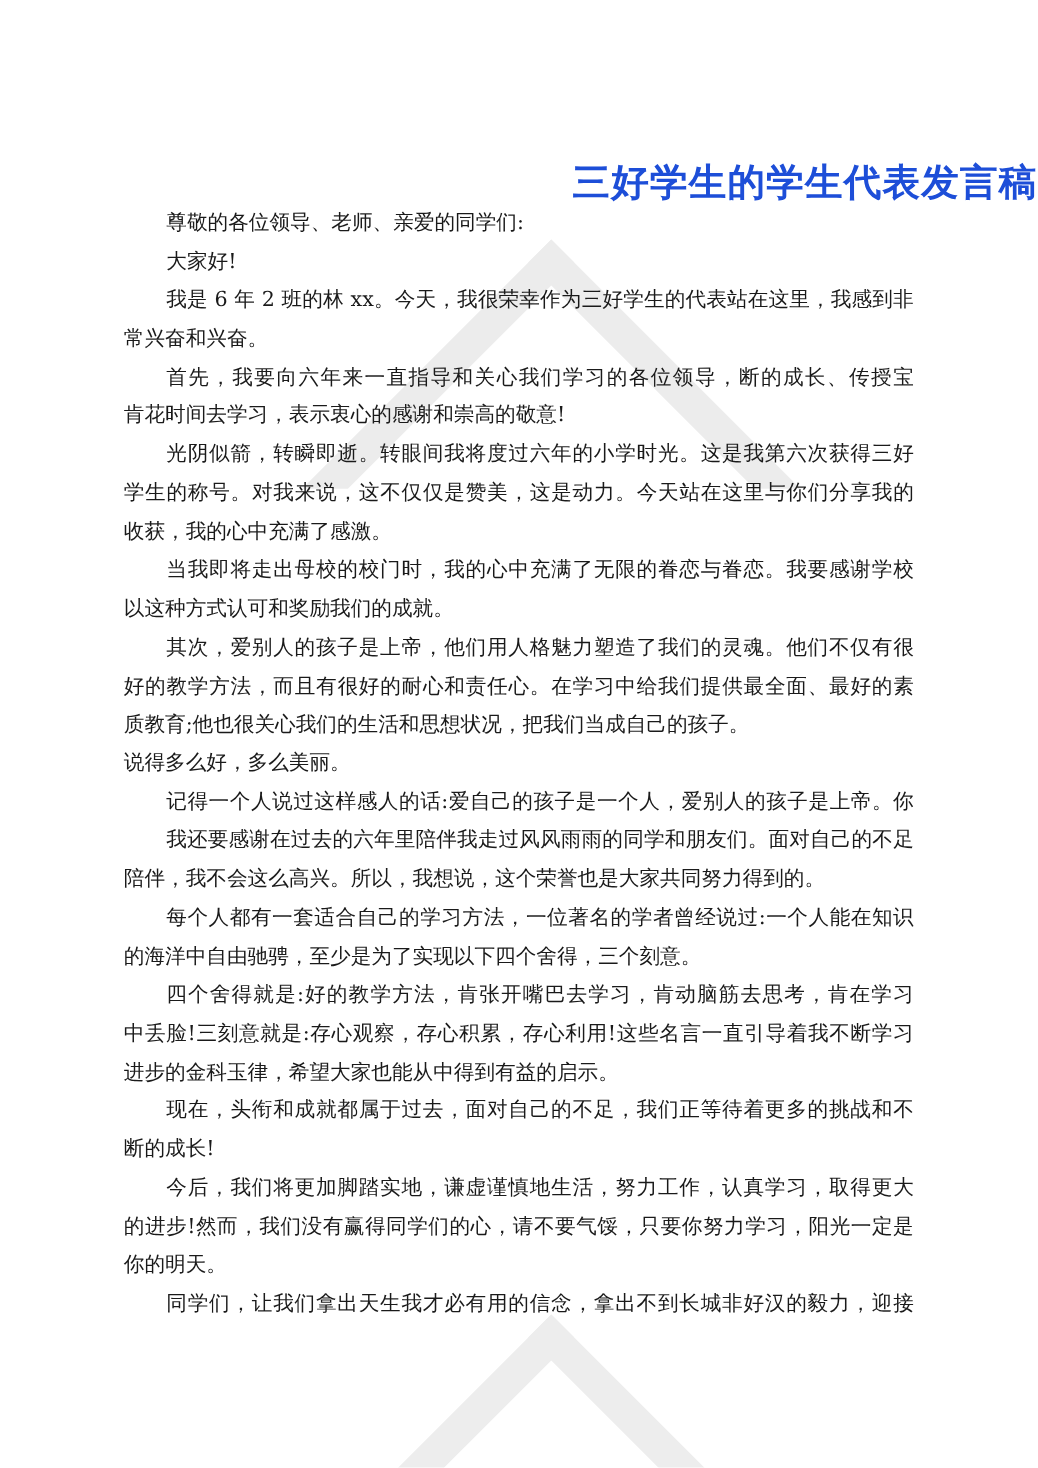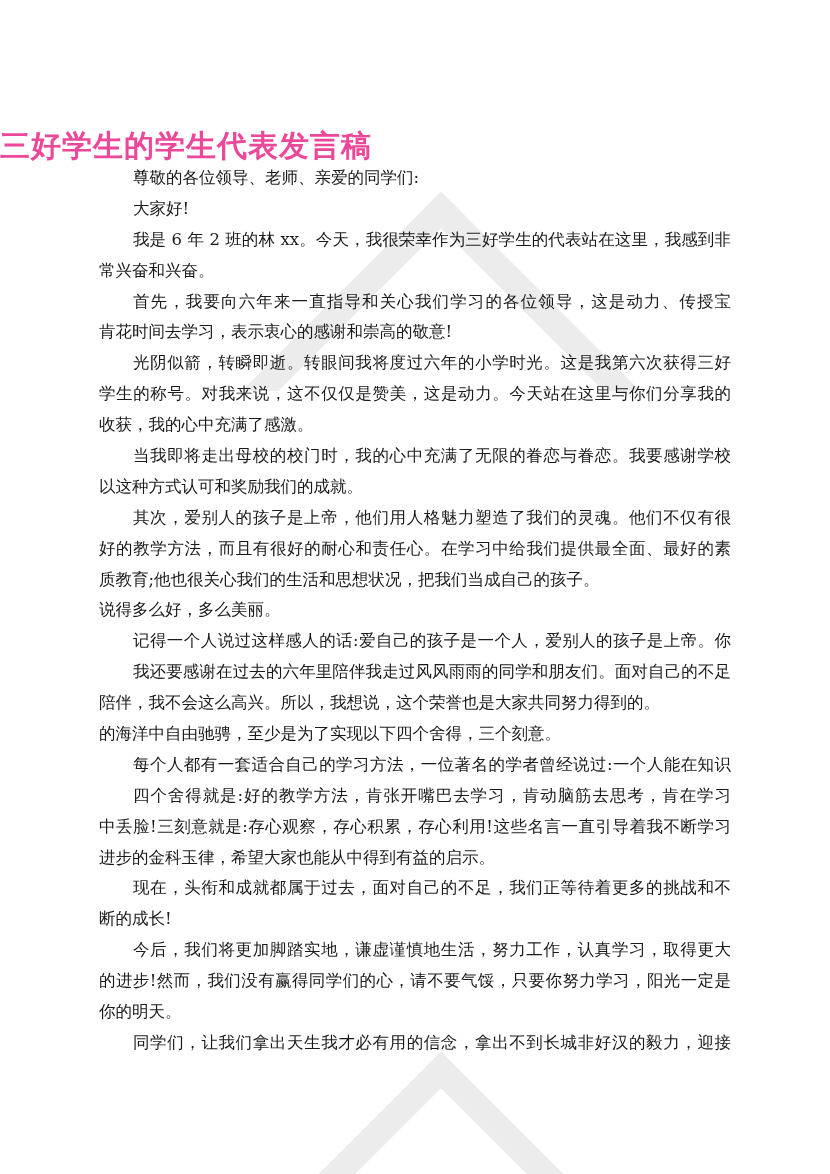--- a/index.html
+++ b/index.html
@@ -6,22 +6,22 @@
   body {
     width: 830px; height: 1174px; background: #ffffff; position: relative; overflow: hidden;
     font-family: "DejaVu Serif", "Liberation Serif", serif; color: #1a1a1a;
   }
   .watermark {
     position: absolute; pointer-events: none; opacity: 0.07;
   }
   .wm-top { left: 300px; top: 250px; width: 230px; height: 230px; transform: rotate(45deg); border: 26px solid #000; border-right-color: transparent; border-bottom-color: transparent; }
   .wm-bottom { left: 300px; top: 1110px; width: 230px; height: 230px; transform: rotate(45deg); border: 26px solid #000; border-right-color: transparent; border-bottom-color: transparent; }
   .page-title {
-    position: absolute; top: 106px; left: 0; width: 830px; text-align: left;
-    font-size: 30px; font-weight: bold; letter-spacing: 1px; color: #ec4899;
+    position: absolute; top: 106px; left: 0; width: 830px; text-align: right;
+    font-size: 30px; font-weight: bold; letter-spacing: 1px; color: #1d4ed8;
     font-family: "DejaVu Serif", "Liberation Serif", serif;
   }
   .body-text {
     position: absolute; top: 163px; left: 99px; width: 632px;
     font-size: 16.5px; line-height: 30.9px;
   }
   .line { white-space: nowrap; height: 30.9px; text-align: justify; text-align-last: justify; }
   .line.indent { padding-left: 34px; }
   .line.last { text-align-last: left; }
 </style>
@@ -38,21 +38,21 @@
     <div class="line indent last">尊敬的各位领导、老师、亲爱的同学们:</div>
   </div>
   <div>
     <div class="line indent last">大家好!</div>
   </div>
   <div>
     <div class="line indent">我是 6 年 2 班的林 xx。今天，我很荣幸作为三好学生的代表站在这里，我感到非</div>
     <div class="line last">常兴奋和兴奋。</div>
   </div>
   <div>
-    <div class="line indent">首先，我要向六年来一直指导和关心我们学习的各位领导，这是动力、传授宝</div>
+    <div class="line indent">首先，我要向六年来一直指导和关心我们学习的各位领导，断的成长、传授宝</div>
     <div class="line last">肯花时间去学习，表示衷心的感谢和崇高的敬意!</div>
   </div>
   <div>
     <div class="line indent">光阴似箭，转瞬即逝。转眼间我将度过六年的小学时光。这是我第六次获得三好</div>
     <div class="line">学生的称号。对我来说，这不仅仅是赞美，这是动力。今天站在这里与你们分享我的</div>
     <div class="line last">收获，我的心中充满了感激。</div>
   </div>
   <div>
     <div class="line indent">当我即将走出母校的校门时，我的心中充满了无限的眷恋与眷恋。我要感谢学校</div>
     <div class="line last">以这种方式认可和奖励我们的成就。</div>
@@ -64,22 +64,22 @@
   </div>
   <div>
     <div class="line last">说得多么好，多么美丽。</div>
     <div class="line indent">记得一个人说过这样感人的话:爱自己的孩子是一个人，爱别人的孩子是上帝。你</div>
   </div>
   <div>
     <div class="line indent">我还要感谢在过去的六年里陪伴我走过风风雨雨的同学和朋友们。面对自己的不足</div>
     <div class="line last">陪伴，我不会这么高兴。所以，我想说，这个荣誉也是大家共同努力得到的。</div>
   </div>
   <div>
+    <div class="line indent">每个人都有一套适合自己的学习方法，一位著名的学者曾经说过:一个人能在知识</div>
     <div class="line last">的海洋中自由驰骋，至少是为了实现以下四个舍得，三个刻意。</div>
-    <div class="line indent">每个人都有一套适合自己的学习方法，一位著名的学者曾经说过:一个人能在知识</div>
   </div>
   <div>
     <div class="line indent">四个舍得就是:好的教学方法，肯张开嘴巴去学习，肯动脑筋去思考，肯在学习</div>
     <div class="line">中丢脸!三刻意就是:存心观察，存心积累，存心利用!这些名言一直引导着我不断学习</div>
     <div class="line last">进步的金科玉律，希望大家也能从中得到有益的启示。</div>
   </div>
   <div>
     <div class="line indent">现在，头衔和成就都属于过去，面对自己的不足，我们正等待着更多的挑战和不</div>
     <div class="line last">断的成长!</div>
   </div>

